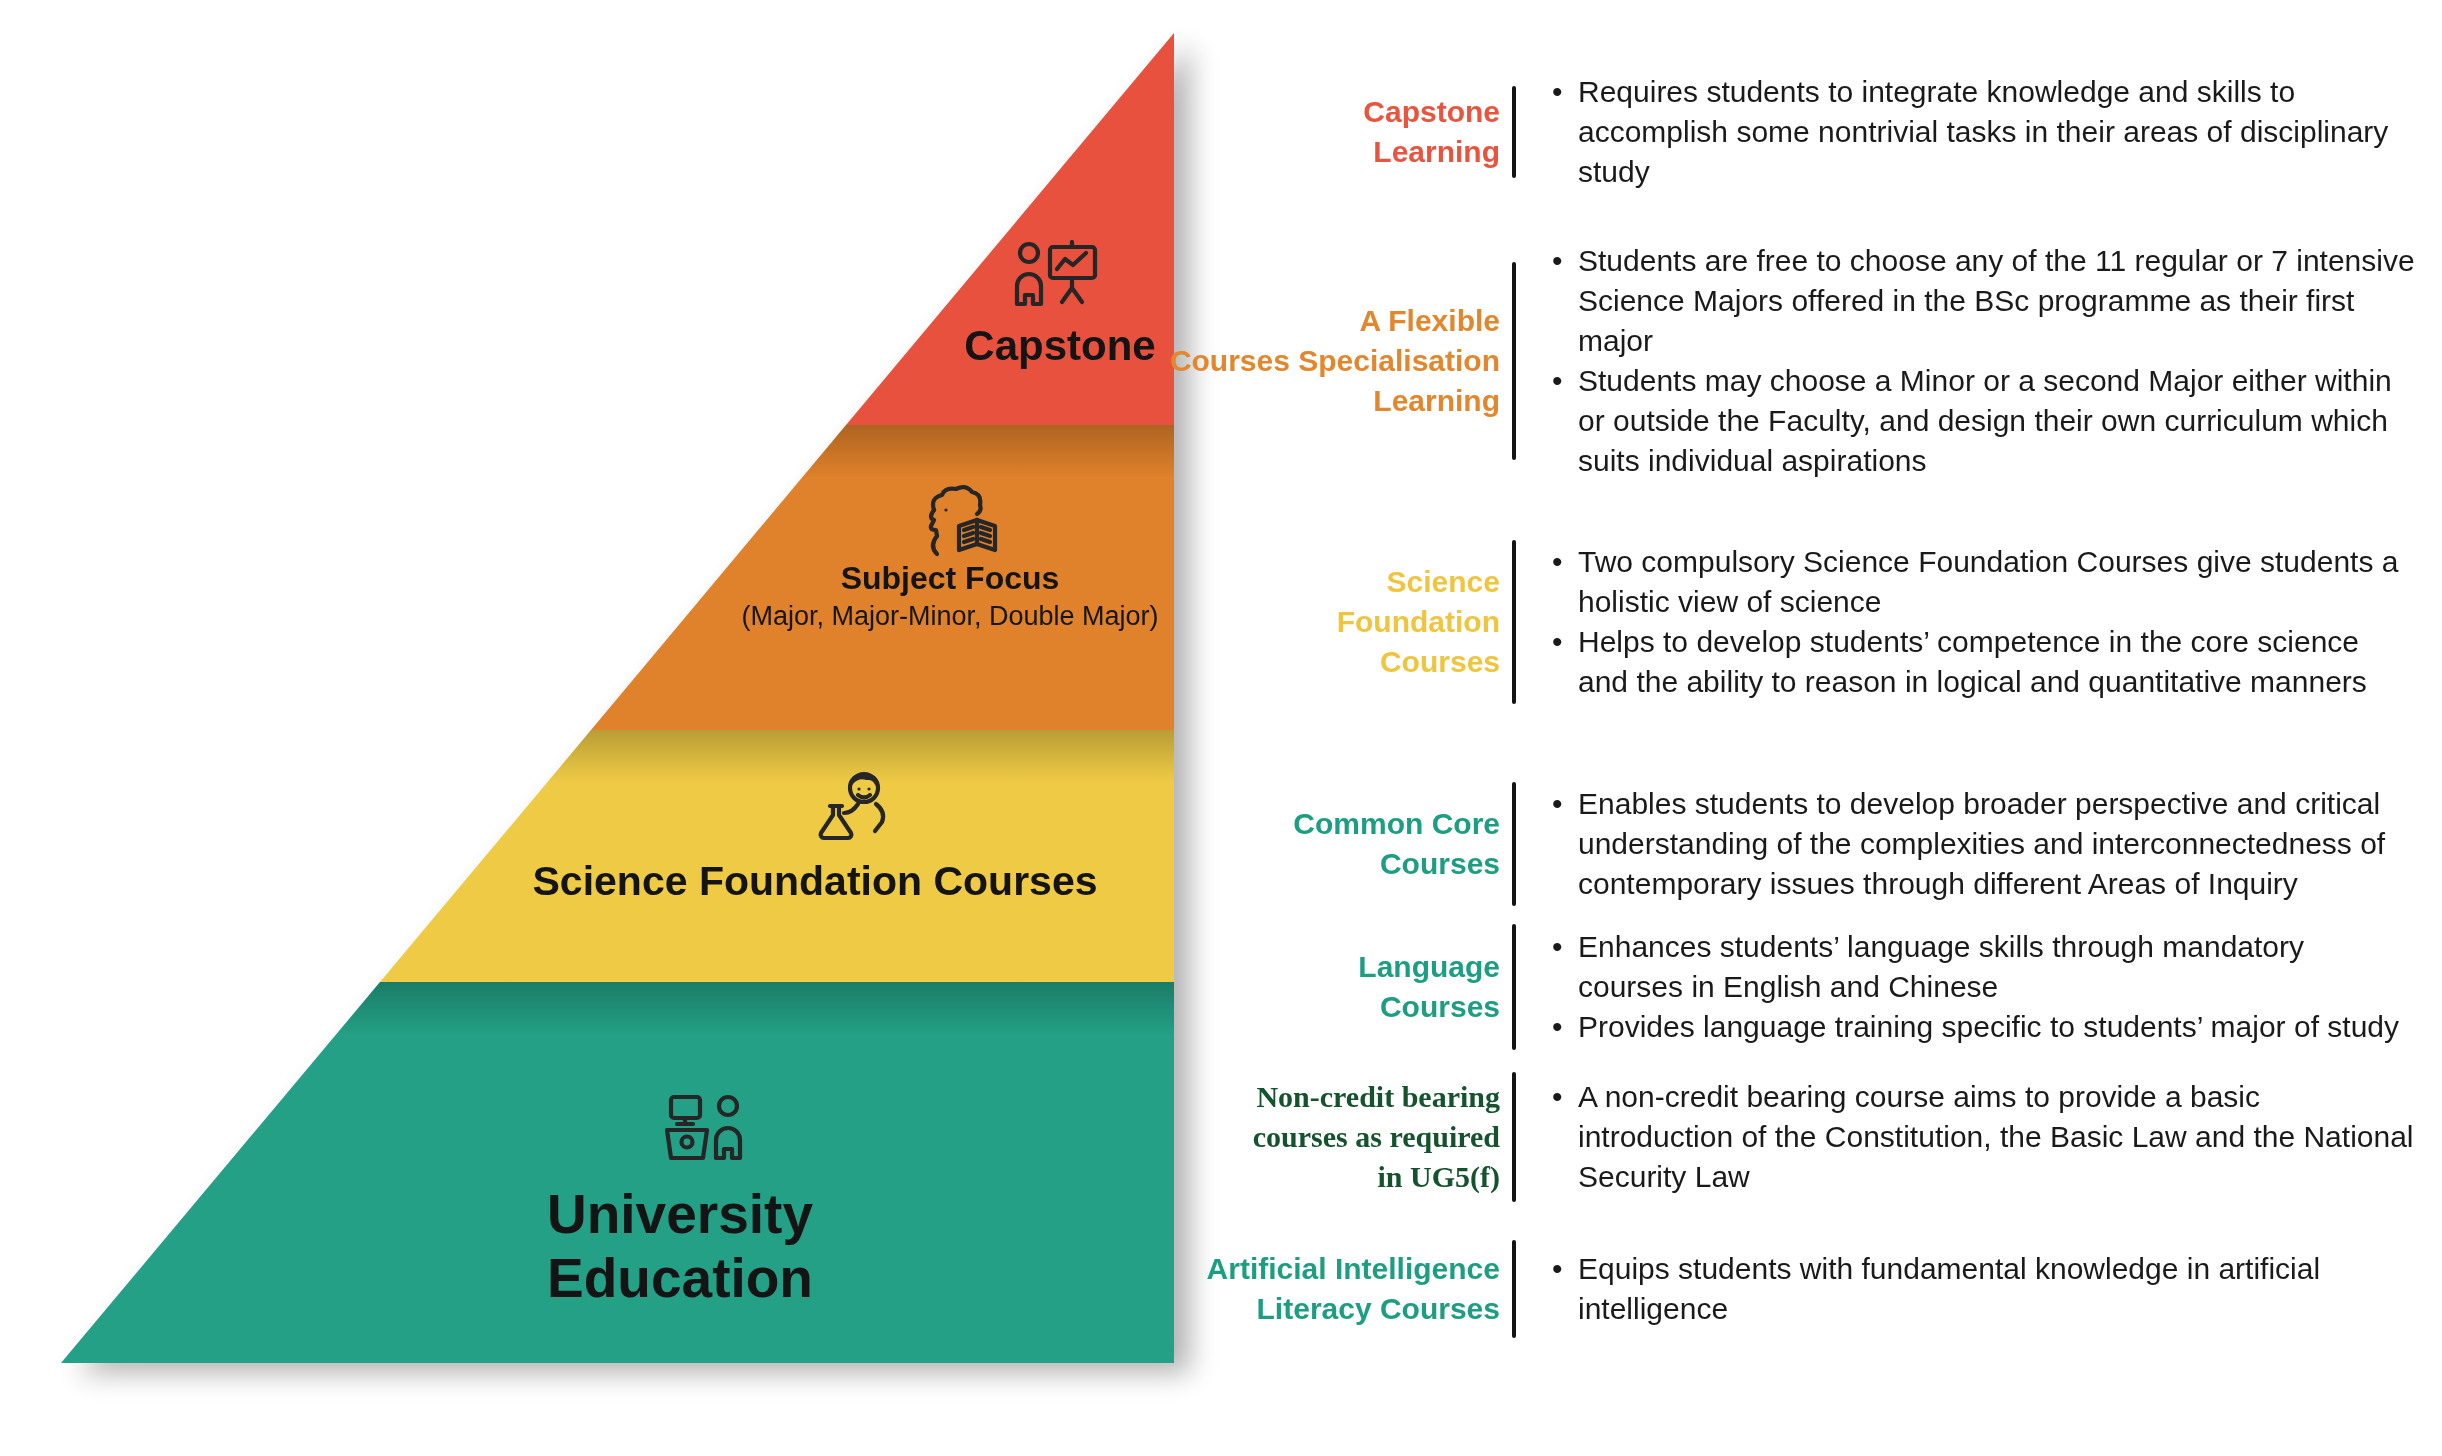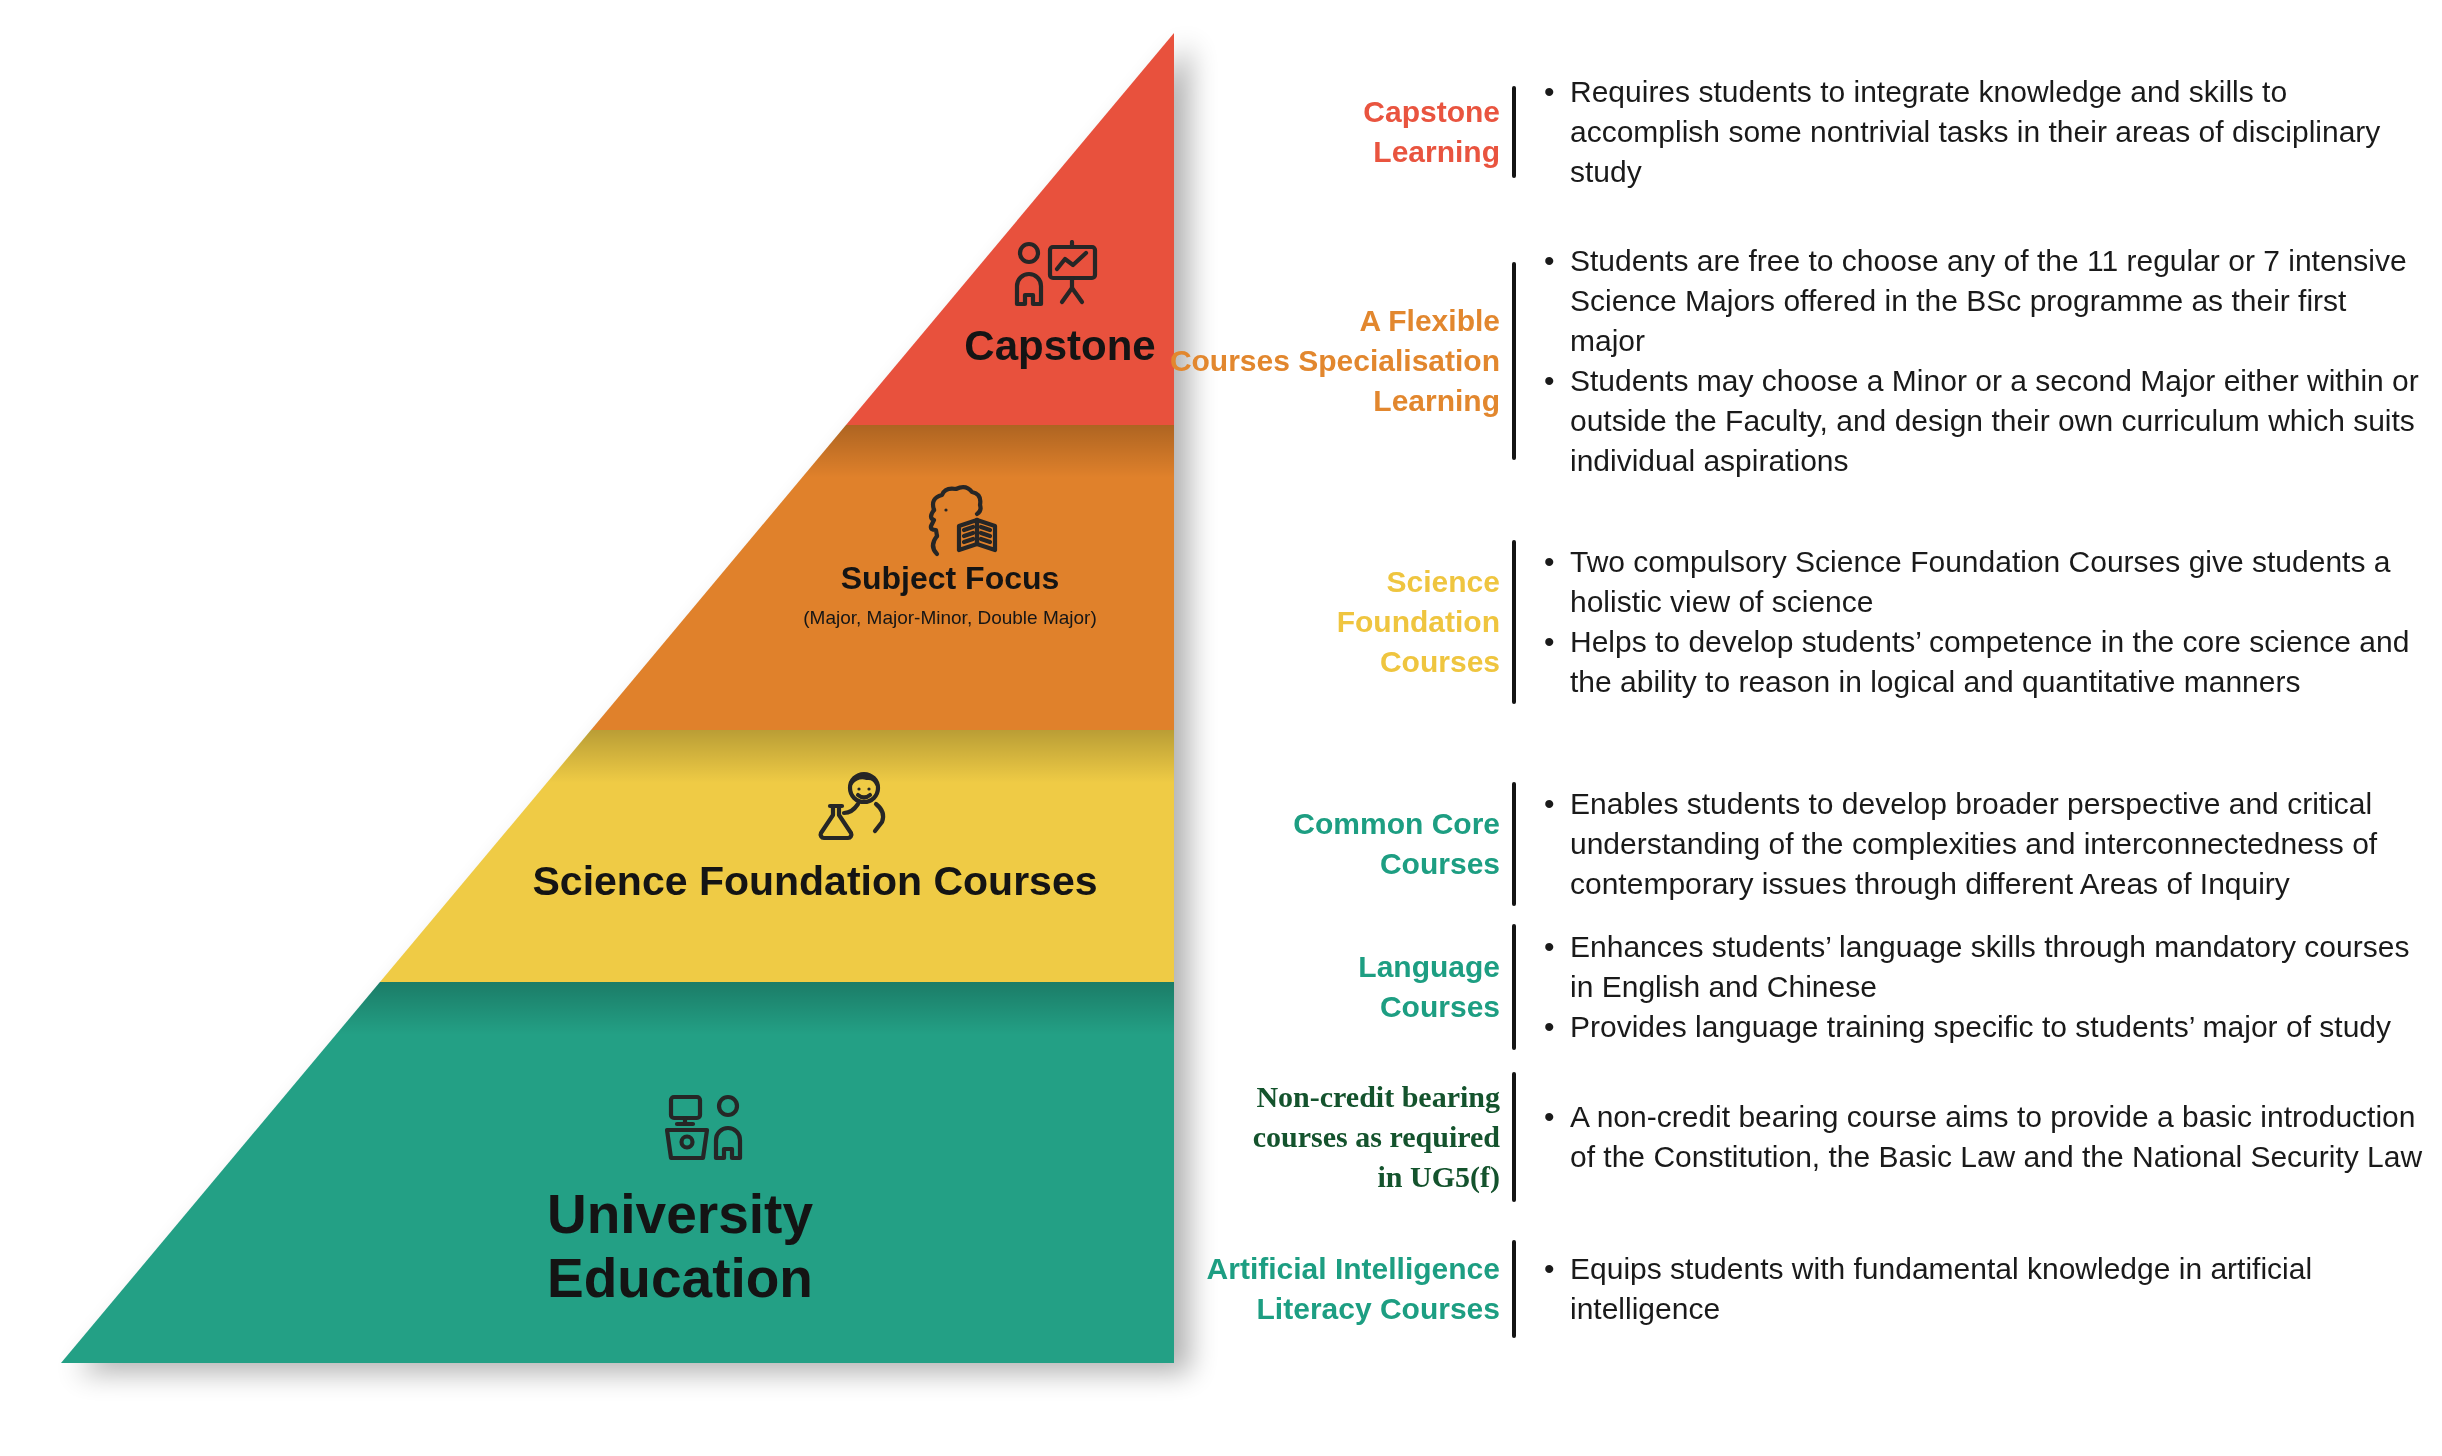--- a/index.html
+++ b/index.html
@@ -9,21 +9,21 @@
     -webkit-font-smoothing:antialiased;
   }
   
   .pyramid-svg{position:absolute;left:0;top:0;width:2442px;height:1456px;}
   .layer-label{position:absolute;text-align:center;color:#141414;}
   .layer-title{font-weight:bold;color:#141414;display:block;}
   .layer-subtitle{font-weight:normal;color:#161616;display:block;}
   .capstone-label{left:930px;top:322px;width:260px;font-size:42px;}
   .subject-label{left:690px;top:560px;width:520px;}
   .subject-label .layer-title{font-size:32px;}
-  .subject-label .layer-subtitle{font-size:19px;margin-top:10px;}
+  .subject-label .layer-subtitle{font-size:27px;margin-top:4px;}
   .science-label{left:510px;top:858px;width:610px;font-size:41px;}
   .university-label{left:420px;top:1182px;width:520px;font-size:55px;}
   .layer-icon{position:absolute;}
   .layer-icon svg{display:block;width:100%;height:100%;}
   .icon-stroke{fill:none;stroke:#262626;stroke-width:4.2;stroke-linecap:round;stroke-linejoin:round;}
   .icon-capstone{left:1008px;top:240px;width:94px;height:88px;}
   .icon-subject{left:908px;top:484px;width:104px;height:80px;}
   .icon-science{left:806px;top:770px;width:98px;height:86px;}
   .icon-university{left:662px;top:1094px;width:102px;height:88px;}
   
@@ -34,21 +34,21 @@
   .detail-heading{
     width:520px;flex:0 0 520px;text-align:right;
     font-weight:bold;font-size:30px;line-height:40px;
   }
   .detail-heading span{display:block;}
   .v-divider{
     align-self:stretch;flex:0 0 4px;width:4px;background:#141414;
     margin-left:12px;border-radius:2px;
   }
   ul.bullets{
-    margin:8px;padding:0 0 0 46px;list-style:none;flex:1 1 auto;
+    margin:16px;padding:0 0 0 46px;list-style:none;flex:1 1 auto;
     font-size:30px;line-height:40px;color:#1a1a1a;
   }
   ul.bullets li{position:relative;}
   ul.bullets li::before{
     content:"\2022";position:absolute;left:-26px;top:0;color:#1a1a1a;
   }
   .row1{top:86px;height:92px;}
   .row2{top:262px;height:198px;}
   .row3{top:540px;height:164px;}
   .row4{top:782px;height:124px;}

